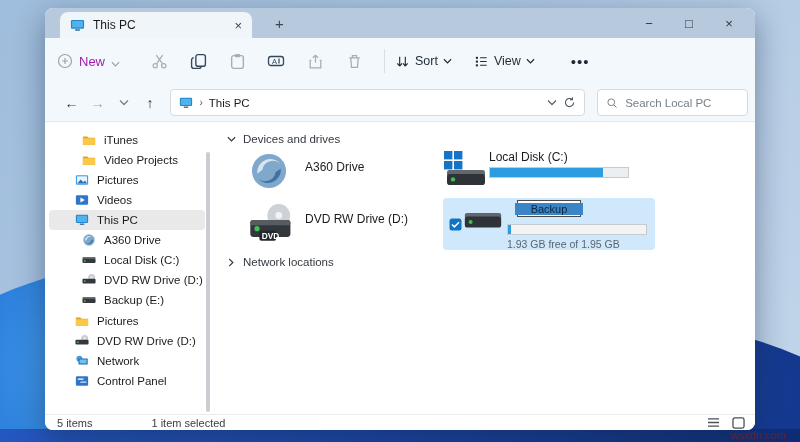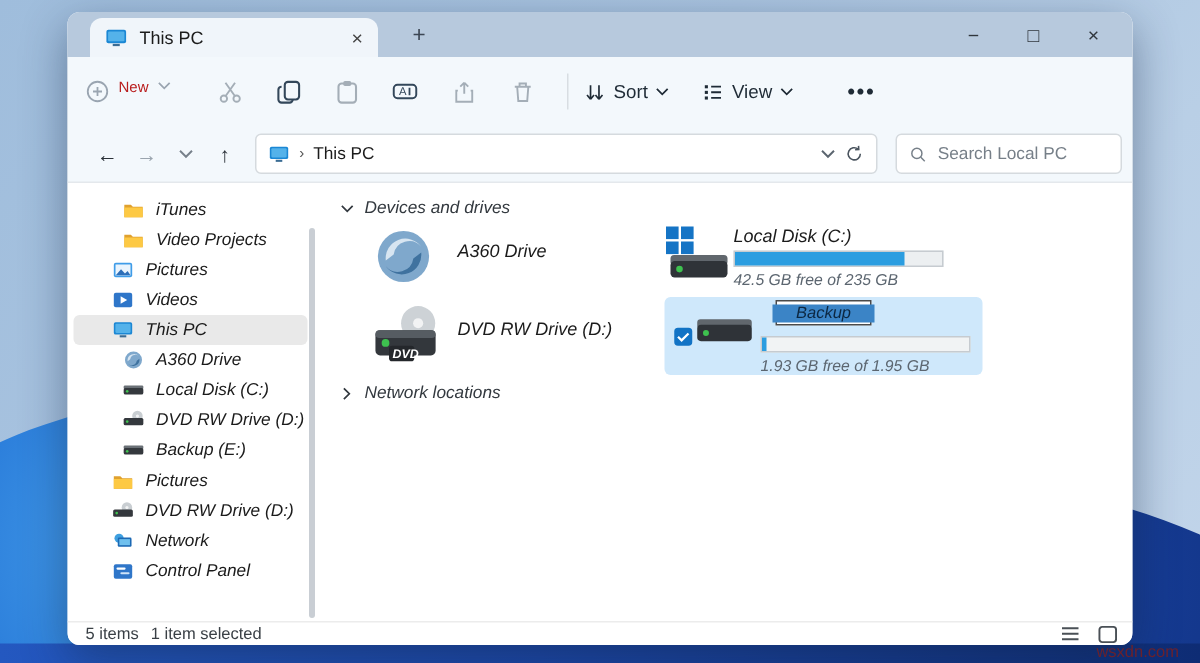--- a/index.html
+++ b/index.html
@@ -33,21 +33,21 @@
   .tab-close { color:#444; font-size:13px; line-height:1; cursor:default; }
   .tab-plus { position:absolute; left:222px; top:0; height:30px; display:flex; align-items:center;
               font-size:15px; color:#3c4654; padding:0 8px; }
   .win-controls { position:absolute; right:6px; top:0; height:30px; display:flex; }
   .win-btn { width:40px; height:30px; display:flex; align-items:center; justify-content:center;
              color:#30363c; font-size:13px; }
 
   
   .cmdbar { position:absolute; left:0; top:30px; right:0; height:46px; background:#f3f8fc;
             display:flex; align-items:center; padding:0 12px; }
-  .cmd-new { display:flex; align-items:flex-start; gap:6px; color:#b91c1c; font-size:10px; margin-right:24px; }
+  .cmd-new { display:flex; align-items:flex-end; gap:6px; color:#a21caf; font-size:13px; margin-right:24px; }
   .cmd-ic { width:30px; height:30px; display:flex; align-items:center; justify-content:center; margin-right:9px; }
   .cmd-div { width:1px; height:24px; background:#d8dde2; margin:0 10px 0 6px; }
   .cmd-word { display:flex; align-items:center; gap:5px; color:#1f2b36; font-size:12.5px; margin-right:22px; }
   .cmd-more { color:#1f2b36; font-size:15px; letter-spacing:1px; margin-left:14px; }
   .dis svg { opacity:.42; }
   .chev { display:inline-block; }
 
   
   .addrrow { position:absolute; left:0; top:76px; right:0; height:38px; background:#f3f8fc;
              border-bottom:1px solid #e4e8ec; display:flex; align-items:center; padding:0 7px 0 15px; }
@@ -56,21 +56,21 @@
   .navbtn.dim { color:#9aa4ae; }
   .addrbox { margin-left:6px; width:430px; height:27px; background:#fff; border:1px solid #d5dade;
              border-radius:4px; display:flex; align-items:center; padding:0 8px; gap:6px; }
   .addr-text { font-size:11.5px; color:#1b1b1b; flex:1; }
   .addr-sep { color:#555; font-size:10px; }
   .searchbox { margin-left:12px; width:156px; height:27px; background:#fff; border:1px solid #d5dade;
                border-radius:4px; display:flex; align-items:center; padding:0 8px; gap:7px; }
   .search-ph { font-size:11.5px; color:#767f88; }
 
   
-  .content { position:absolute; left:0; top:114px; right:0; bottom:16px; background:#fff; display:flex;font-style:italic; }
+  .content { position:absolute; left:0; top:114px; right:0; bottom:16px; background:#fff; display:flex; }
   .sidebar { width:170px; position:relative; overflow:hidden; }
   .sbrow { position:absolute; left:4px; right:10px; height:20px; display:flex; align-items:center;
            gap:8px; font-size:11.5px; color:#1b1b1b; border-radius:4px; padding-left:26px; }
   .sbrow.ind1 { padding-left:33px; }
   .sbrow.sel { background:#e9e9e9; }
   .sb-scroll { position:absolute; right:5px; top:30px; width:4px; height:260px; background:#c9ced4; border-radius:2px; }
 
   .main { flex:1; position:relative; }
   .sechead { position:absolute; display:flex; align-items:center; gap:7px; font-size:11.5px; color:#33393f; }
   .tile { position:absolute; display:flex; }
@@ -81,22 +81,22 @@
   .cap { font-size:10.5px; color:#5c6670; margin-top:3px; white-space:nowrap; }
   .tile-selected { background:#cfe8fb; border-radius:4px; }
   .editbox { position:absolute; left:74px; top:2px; width:64px; height:17px; background:#fff;
              border:1px solid #4a4a4a; display:flex; align-items:center; justify-content:center; }
   .editbox span { font-size:11px; background:#3b84c6; color:#0c2741; padding:0 16px; }
   .checkbox { position:absolute; left:6px; top:20px; }
 
   
   .statusbar { position:absolute; left:0; bottom:0; right:0; height:16px; background:#fff;
                border-top:1px solid #ececec; display:flex; align-items:center; padding:0 10px 0 12px;
-               font-size:11px; color:#3a4046; }
-  .status-sel { margin-left:8px; }
+               font-size:11px; color:#3a4046;gap:39px; }
+  .status-sel { margin-left:20px; }
   .status-views { margin-left:auto; display:flex; gap:12px; align-items:center; }
 
   .watermark { position:absolute; right:14px; bottom:1px; font-size:11px; color:#7c1f1f;
                font-weight:normal; opacity:.85; }
 </style>
 </head>
 <body>
 
 <svg width="0" height="0" style="position:absolute">
   <defs>
@@ -417,21 +417,20 @@
           <rect x="5.5" y="5.5" width="4.2" height="4.2" fill="#1574c5"></rect>
           <rect x="2" y="10" width="19" height="3.4" rx="1.2" fill="#61676d"></rect>
           <rect x="2" y="12" width="19" height="5.5" rx="1.4" fill="#2f3338"></rect>
           <circle cx="5" cy="14.7" r="1.1" fill="#3ec24f"></circle>
         </svg>
         <div class="drive-text" style="margin-left:2px">
           <div class="tile-label">Local Disk (C:)</div>
           <div class="bar">
             <div class="bar-fill" style="width: 82%;"></div>
           </div>
-          <div class="cap">42.5 GB free of 235 GB</div>
         </div>
       </div>
 
       <div class="tile tile-selected" style="left:228px; top:76px; width:212px; height:52px">
         <svg class="checkbox" width="13" height="13" viewBox="0 0 13 13">
           <rect x="0.5" y="0.5" width="12" height="12" rx="2.5" fill="#1273c5"></rect>
           <path d="M3 6.5 l2.4 2.4 L10 4.3" fill="none" stroke="#fff" stroke-width="1.5"></path>
         </svg>
         <svg style="position:absolute; left:20px; top:14px" width="40" height="20" viewBox="0 0 22 11">
           <rect x="1" y="0.5" width="20" height="3.4" rx="1.2" fill="#61676d"></rect>

